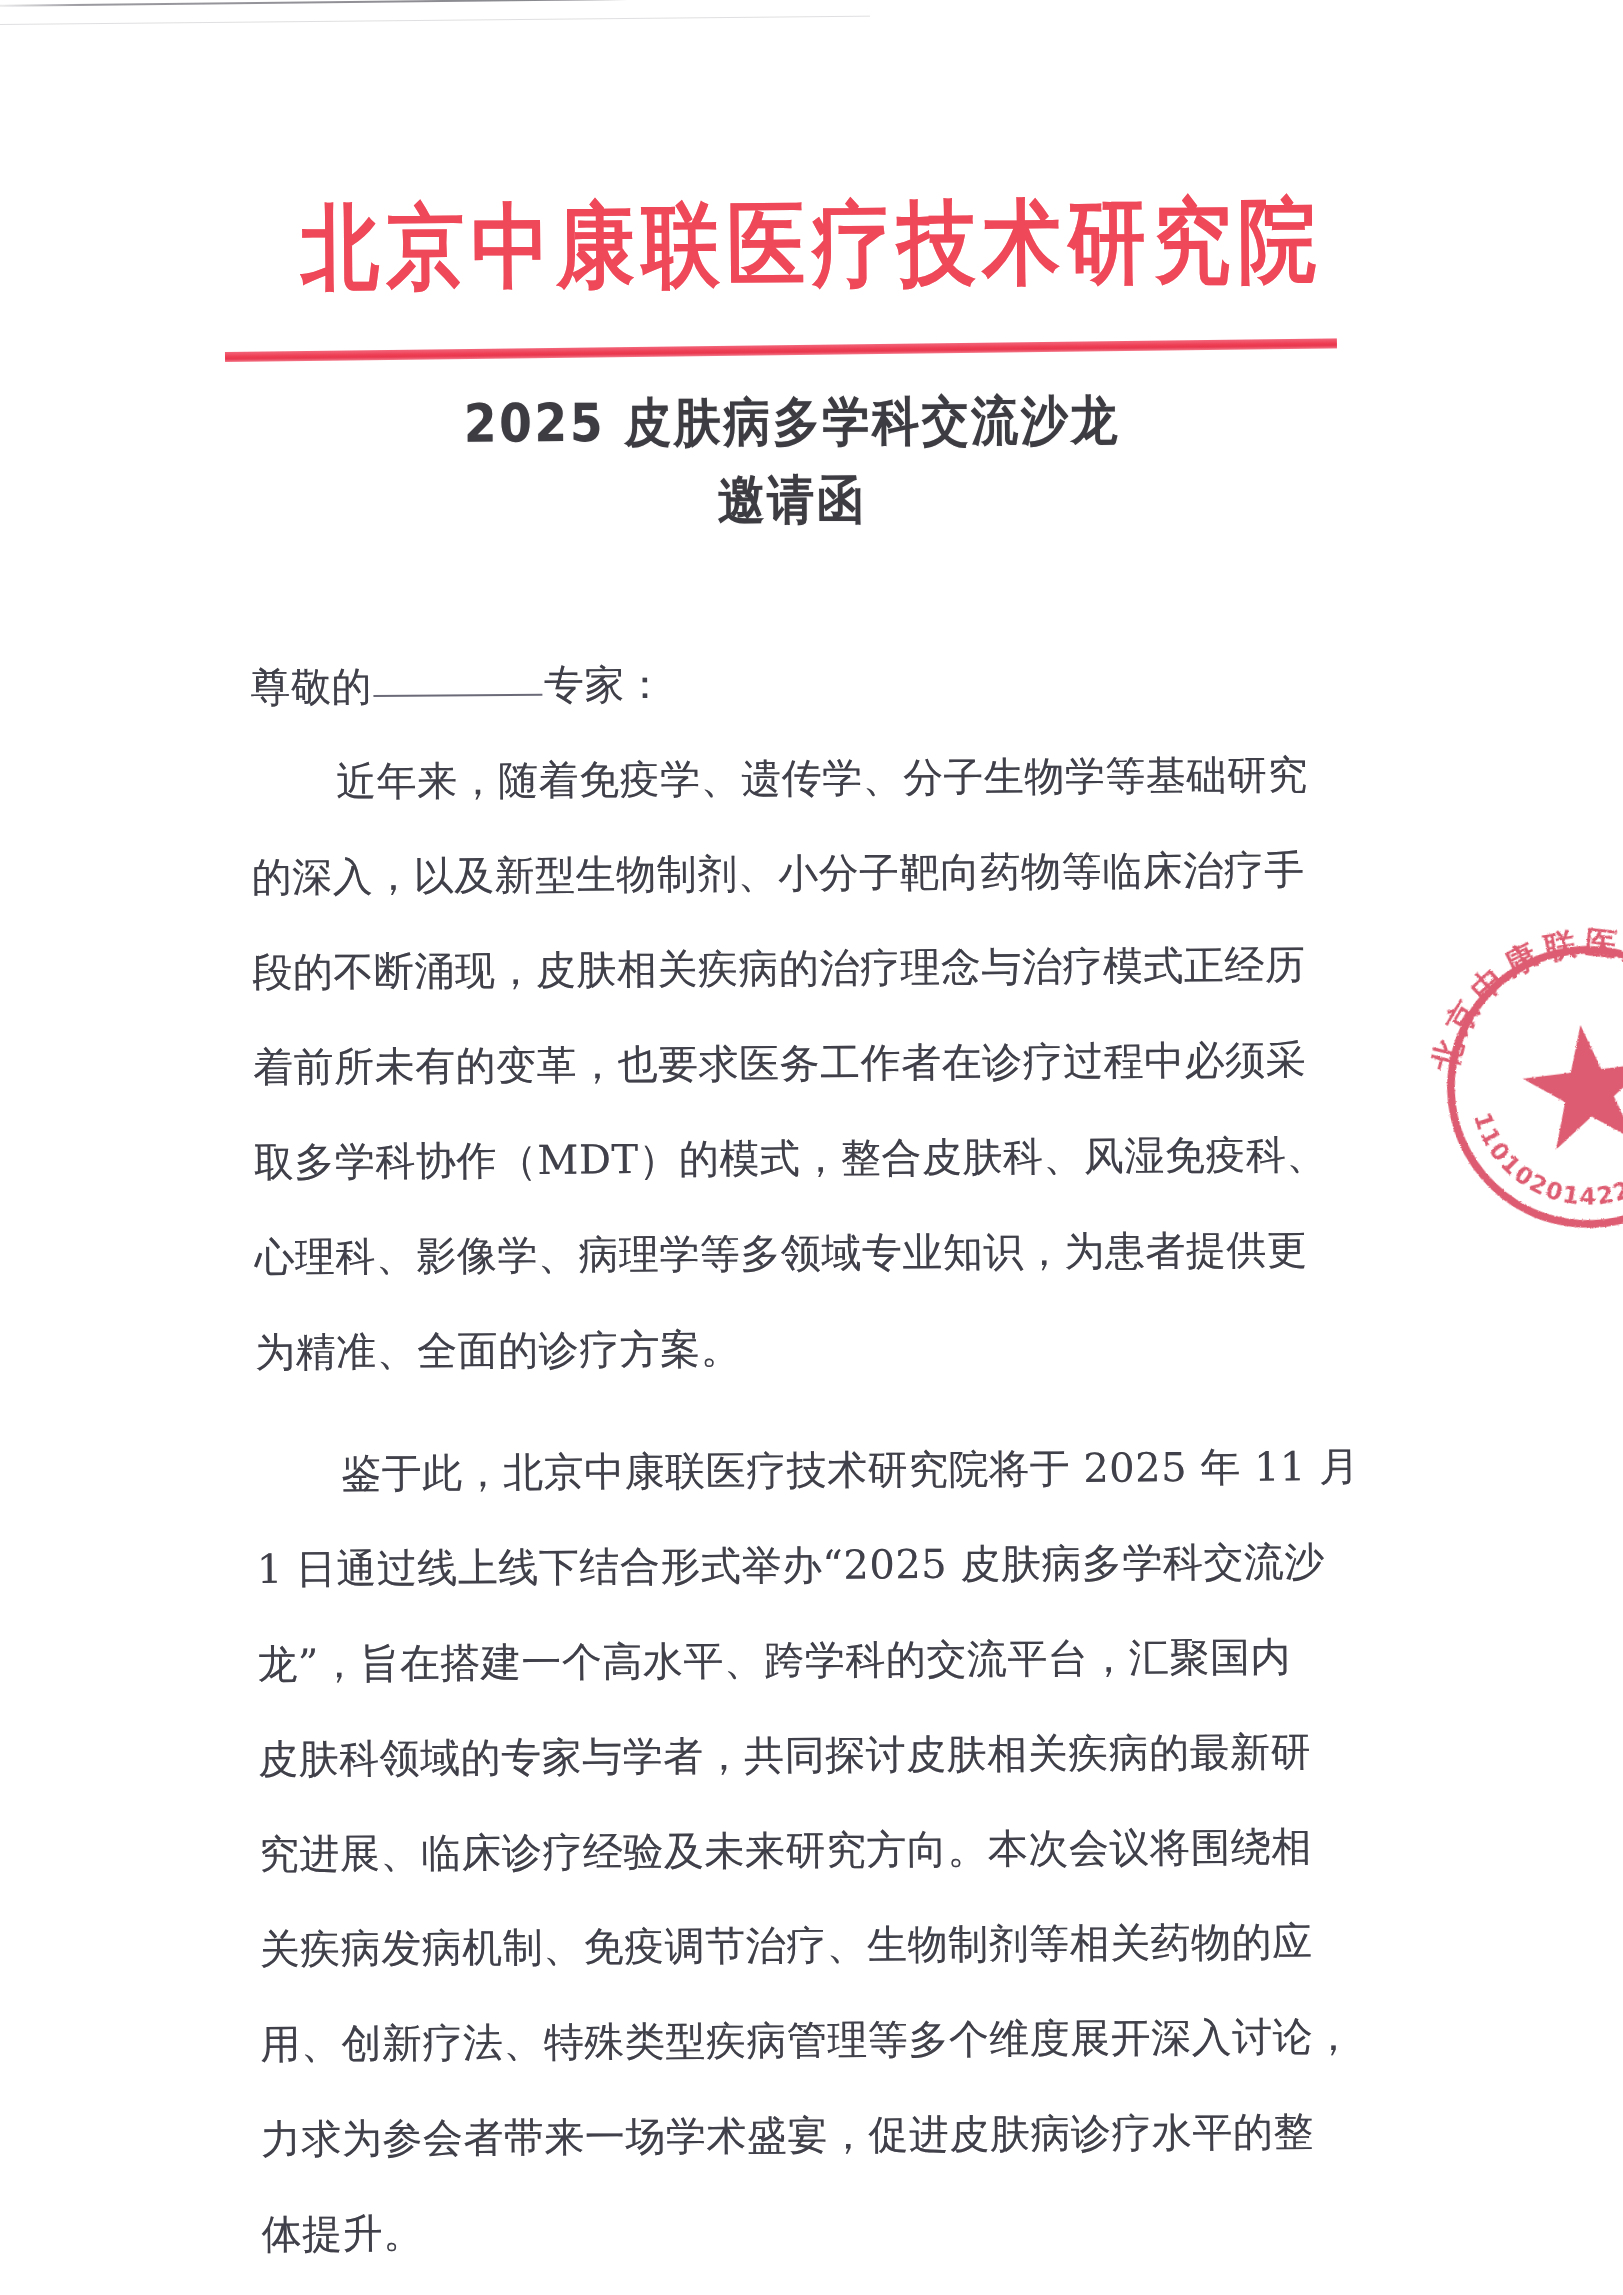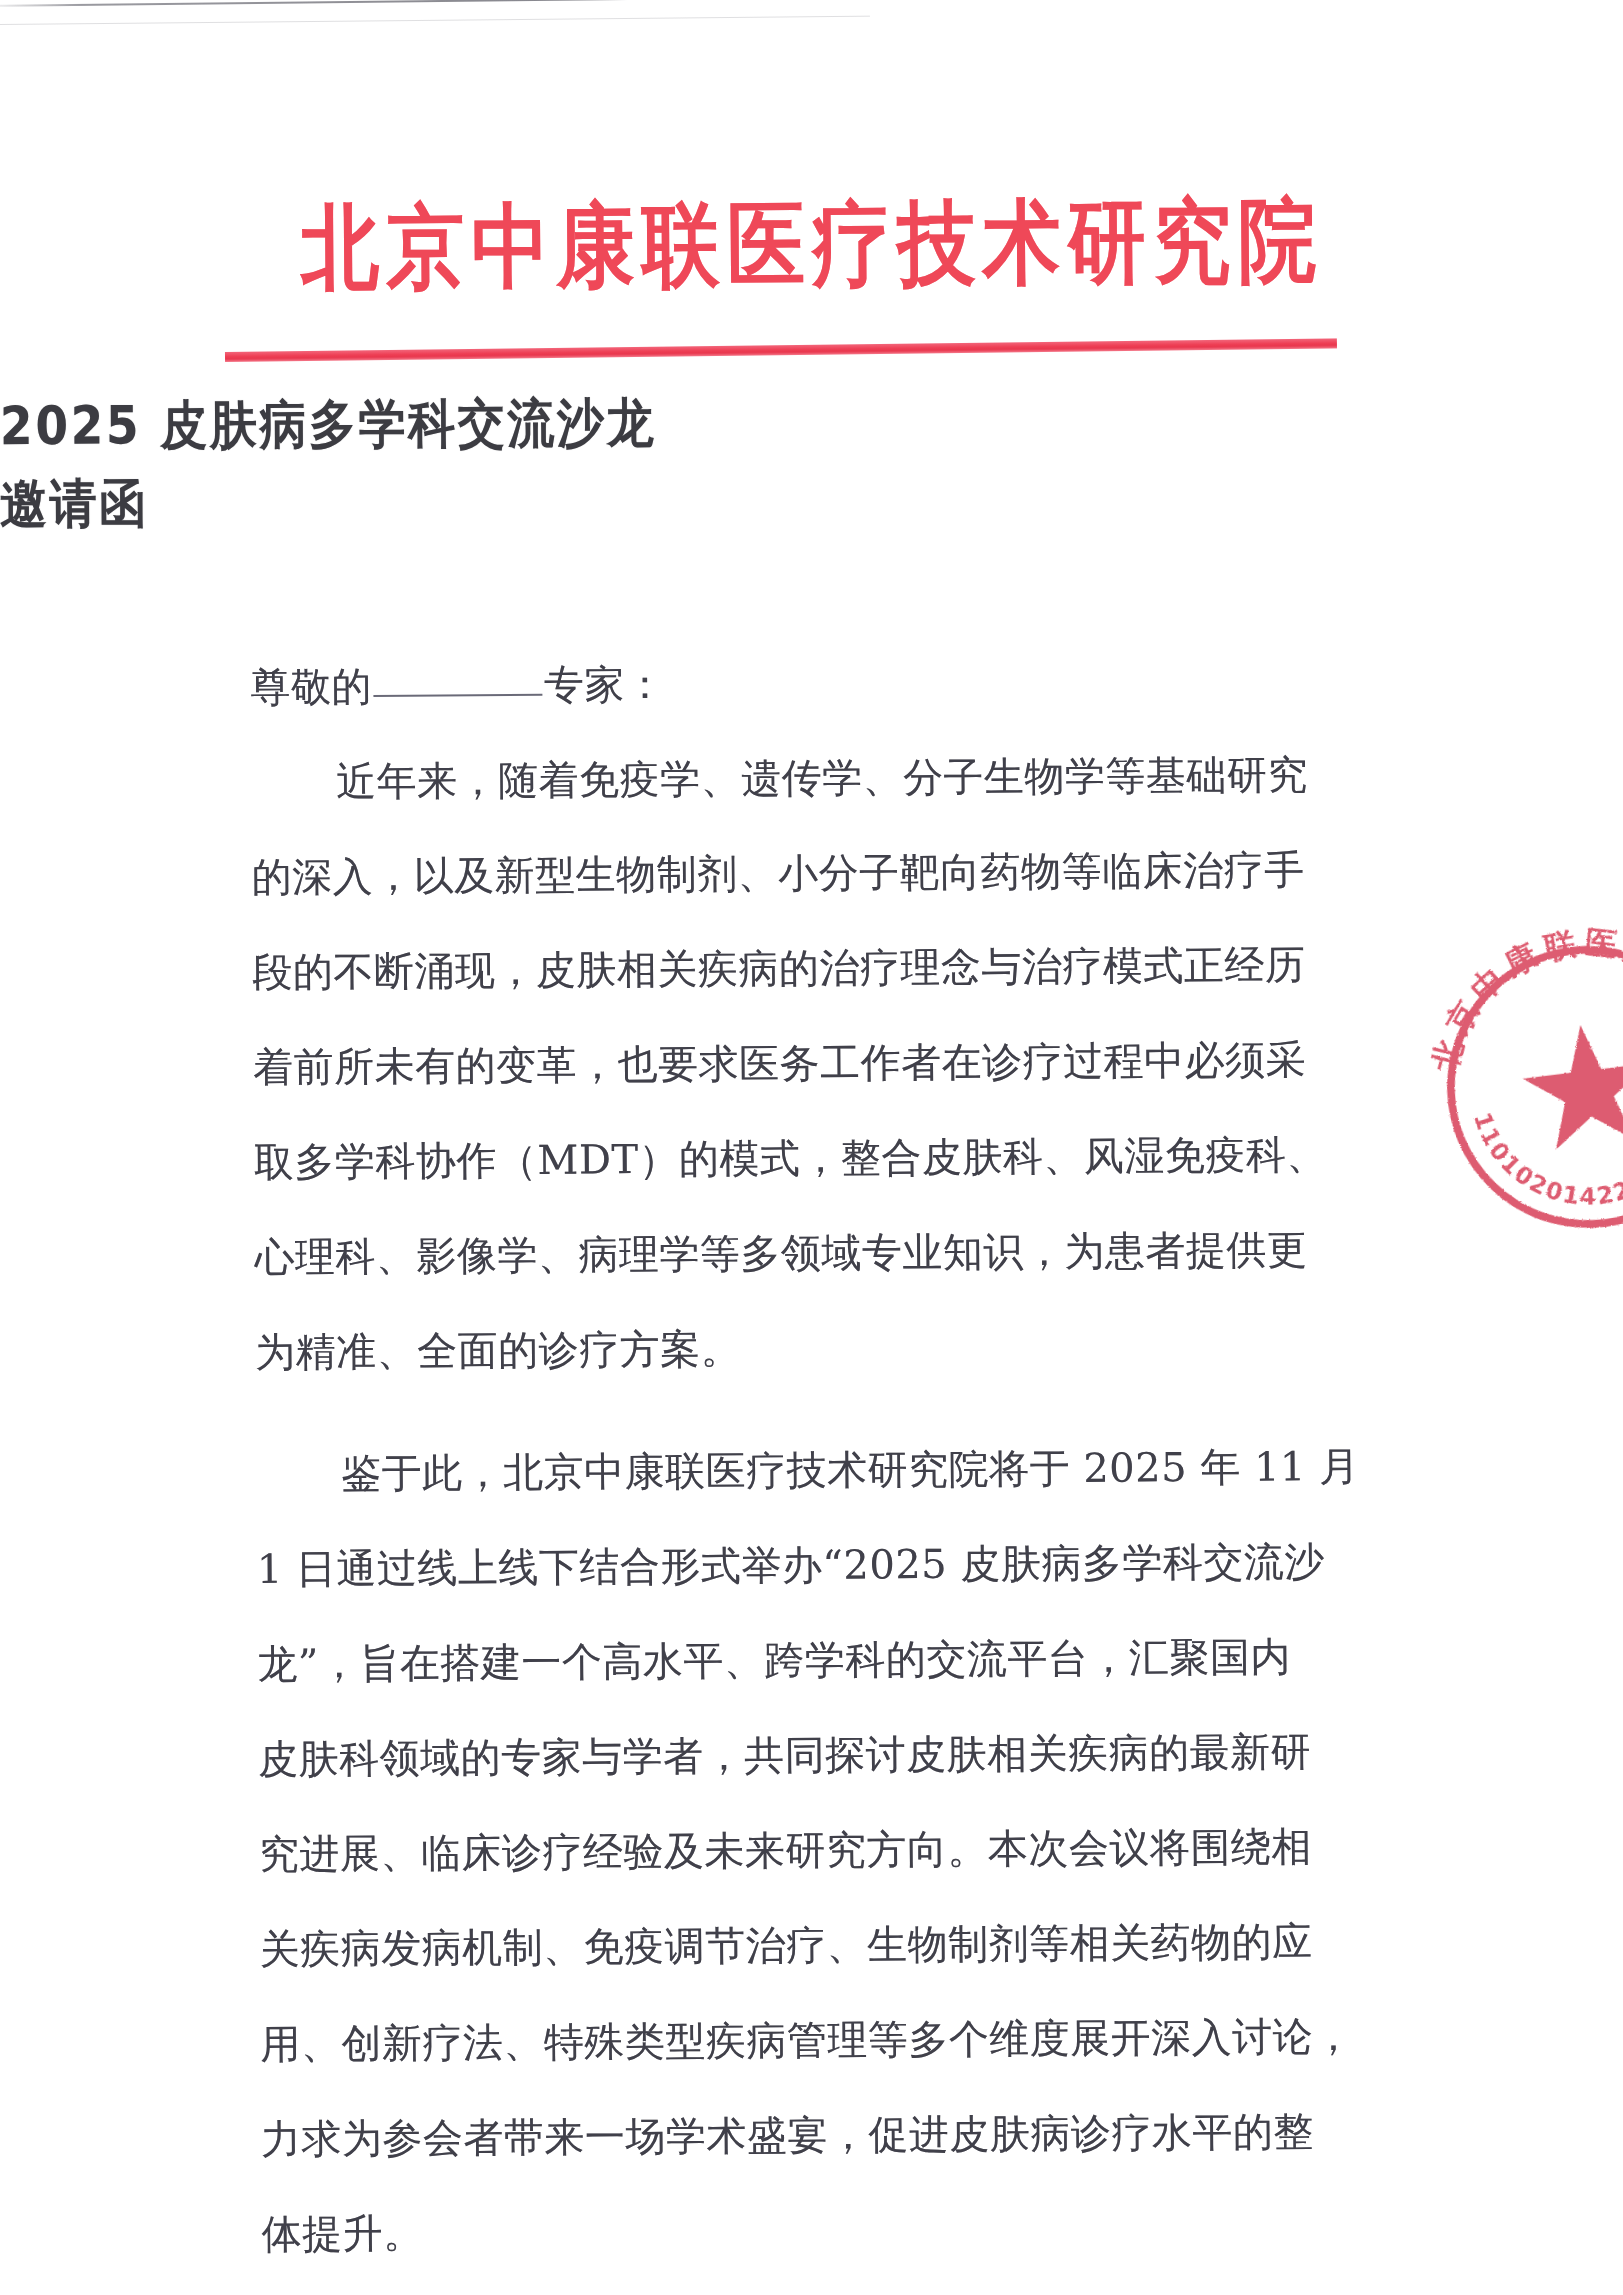--- a/index.html
+++ b/index.html
@@ -82,20 +82,21 @@
     transform-origin: left center;
     filter: blur(0.3px);
   }
 
   
   .doc-title-wrap {
     position: absolute;
     left: 0;
     top: 398px;
     width: 1584px;
+    text-align: center;
   }
   .doc-title {
     font-family: "DejaVu Sans", "Liberation Sans", sans-serif;
     font-weight: 700;
     font-size: 47px;
     letter-spacing: 2.6px;
     color: #3c3c42;
     line-height: 1.0;
     display: block;
     transform: rotate(-0.30deg) scaleY(1.12);

